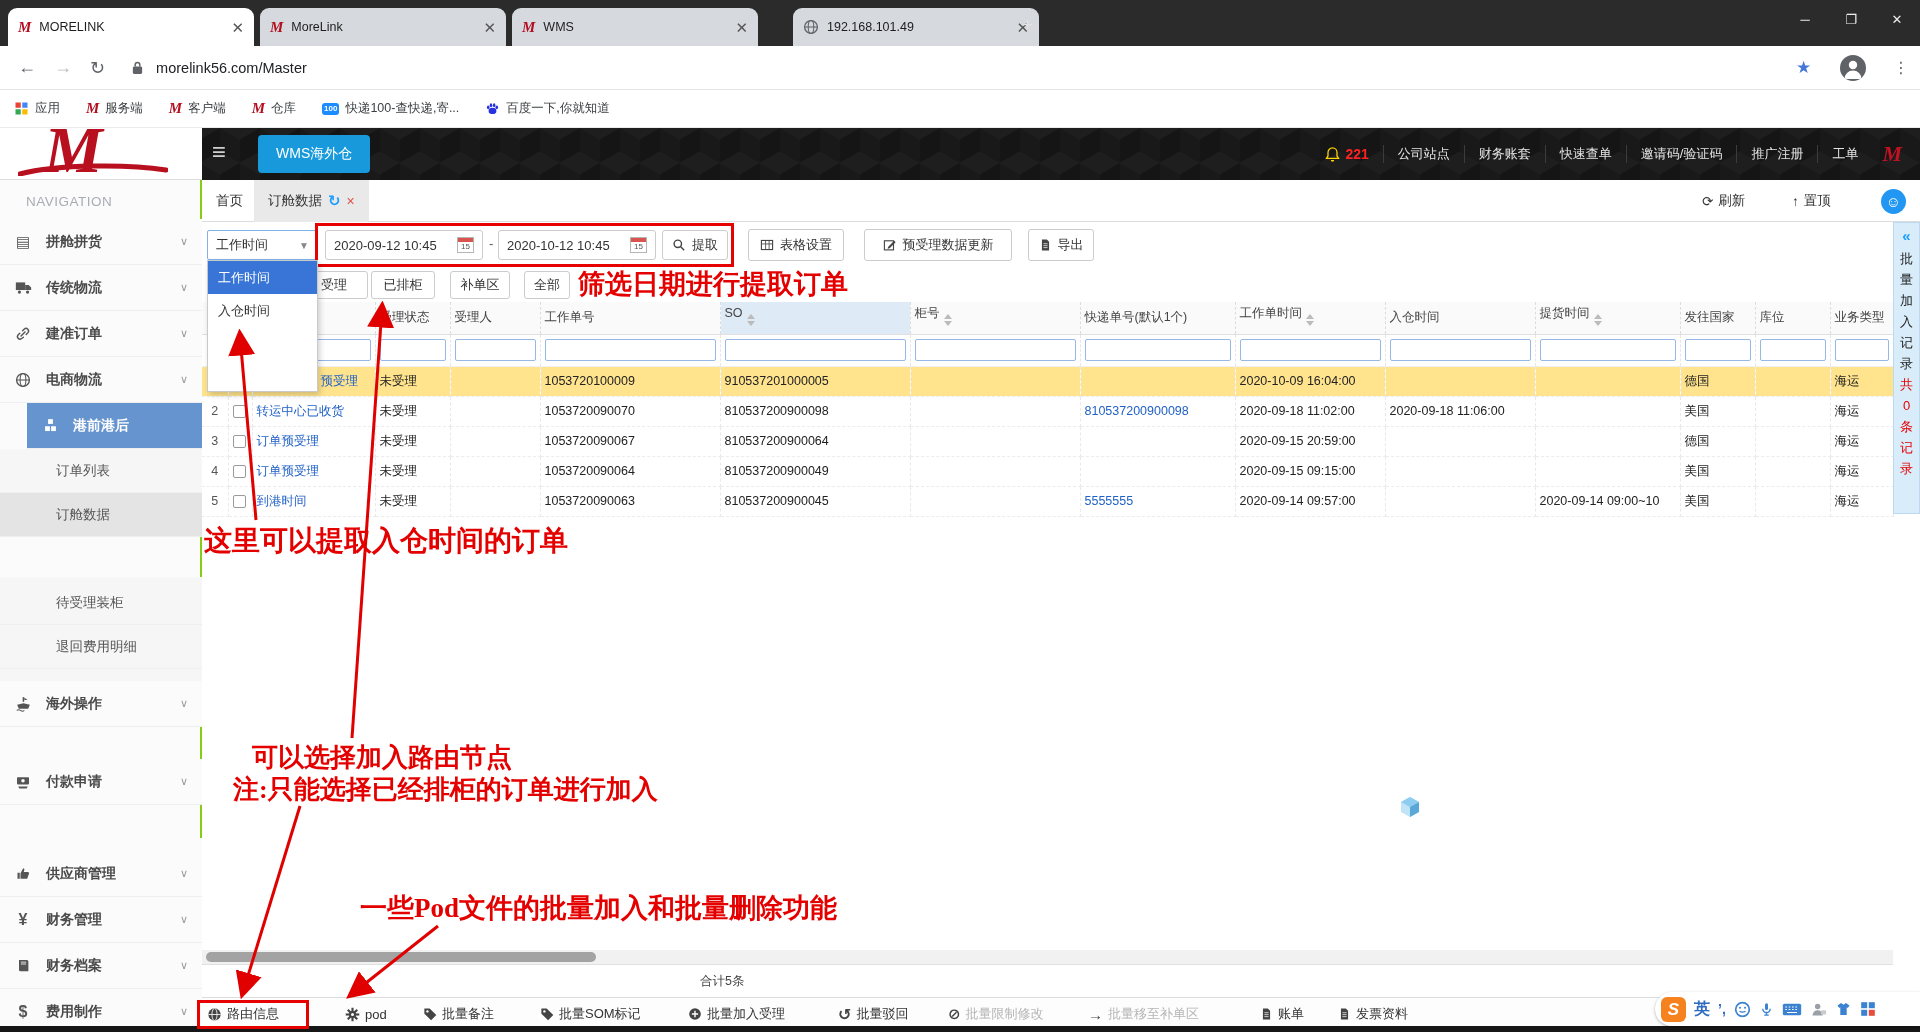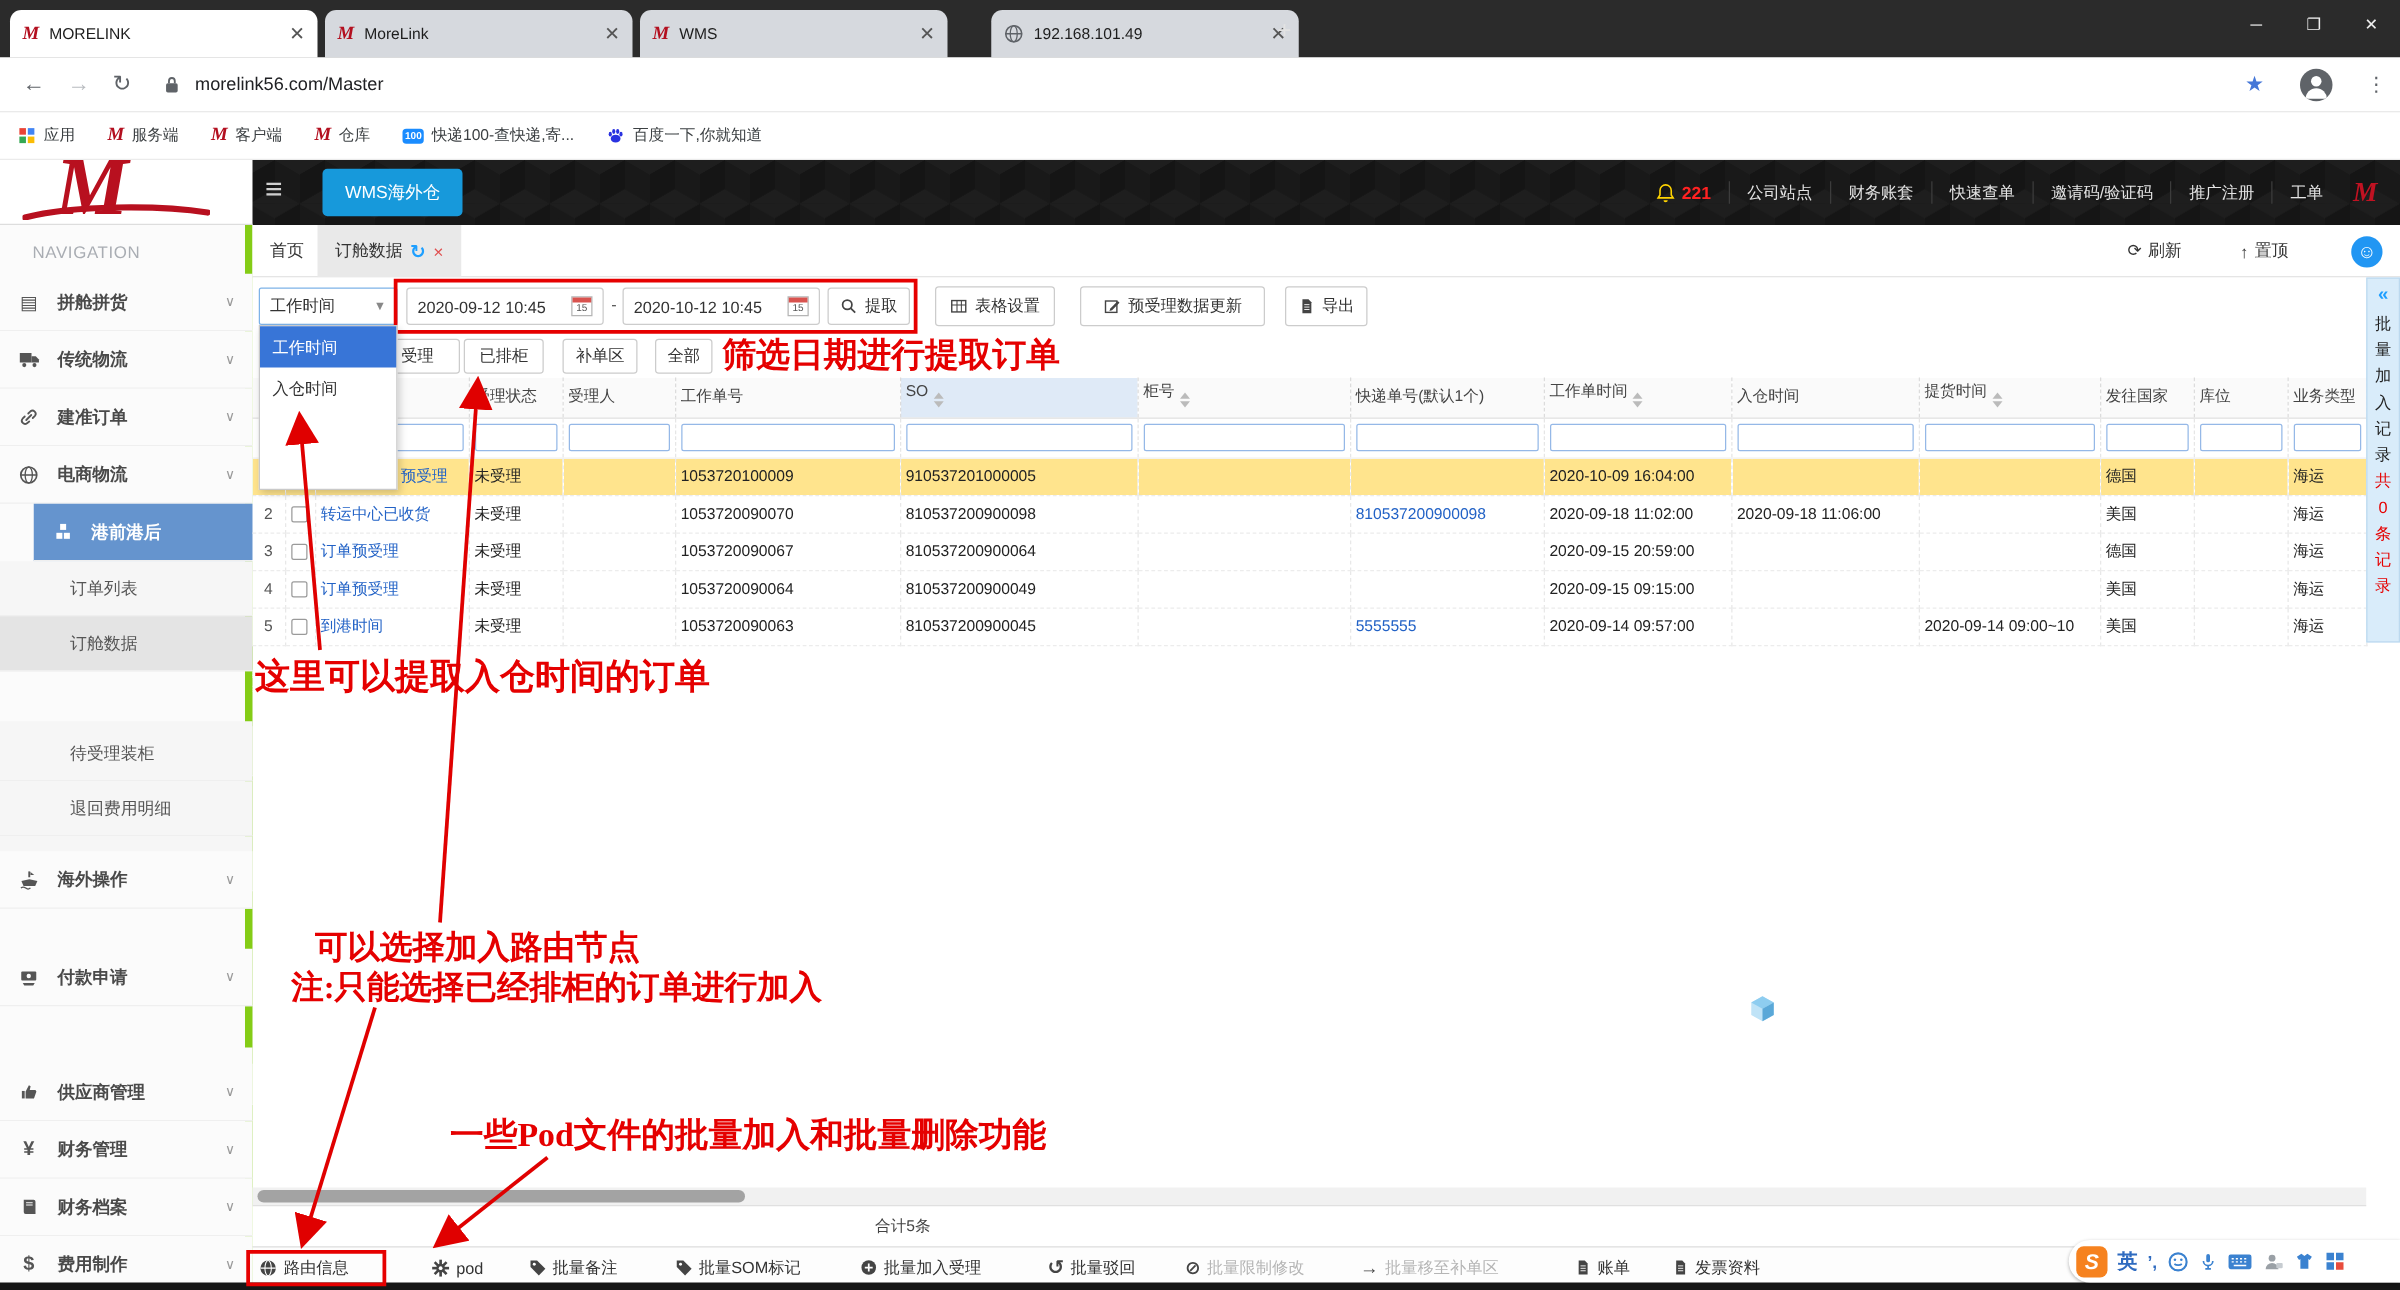--- a/index.html
+++ b/index.html
@@ -35,21 +35,21 @@
 #logo .bigm{position:absolute;left:44px;top:-16px;font-family:"Liberation Serif",serif;font-style:italic;font-weight:bold;font-size:66px;color:#b8101f}
 #logo svg{position:absolute;left:18px;top:34px}
 #burger{position:absolute;left:212px;top:10px;font-size:24px;color:#cfcfcf}
 #wmsbtn{position:absolute;left:258px;top:7px;height:38px;padding:0 18px;background:#1799db;color:#fff;border:none;border-radius:4px;font-size:14px}
 #hright{position:absolute;right:8px;top:0;height:52px;display:flex;align-items:center}
 .hlink{padding:0 14px;border-left:1px solid #3c3c3c;font-size:13px;color:#e4e4e4;white-space:nowrap}
 #bellwrap{display:flex;align-items:center;gap:4px;padding:0 14px}
 #bellcount{color:#ff2222;font-weight:bold;font-size:14px}
 #brandm{color:#c01222;font-family:"Liberation Serif",serif;font-style:italic;font-weight:bold;font-size:22px;padding:0 10px}
 
-#sidebar{position:absolute;left:0;top:180px;width:202px;height:852px;background:#fbfbfb;border-right:6px solid #84cc16}
+#sidebar{position:absolute;left:0;top:180px;width:202px;height:852px;background:#fbfbfb;border-right:2px solid #84cc16}
 #navtitle{position:absolute;left:26px;top:14px;color:#a9adb3;font-size:13.5px;letter-spacing:.5px}
 .sgroup,.ssub{position:absolute;left:0;width:202px;display:flex;align-items:center;border-bottom:1px solid #efefef;cursor:pointer}
 .sgroup{background:#fbfbfb}
 .sgroup .sic{width:46px;text-align:center;color:#555;font-size:16px;display:inline-flex;justify-content:center}
 .sgroup .slabel{font-weight:bold;font-size:14px;color:#4a4a4a}
 .sgroup .chev{margin-left:auto;margin-right:14px;color:#9a9a9a;font-size:11px}
 .sgroup.active{background:#6594ce}
 .sgroup.active .slabel,.sgroup.active .sic,.sgroup.active .chev{color:#fff}
 .ssub{background:#f6f6f6}
 .ssub .slabel{margin-left:56px;font-size:13.5px;color:#555}

